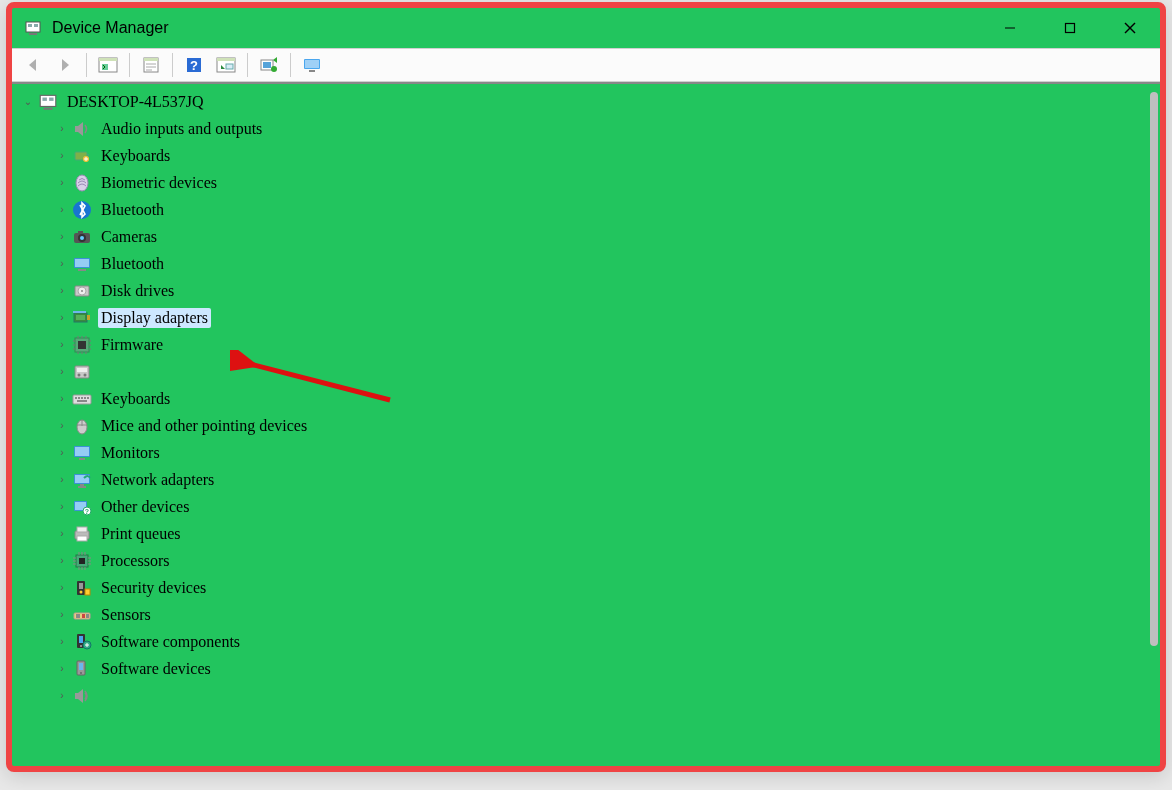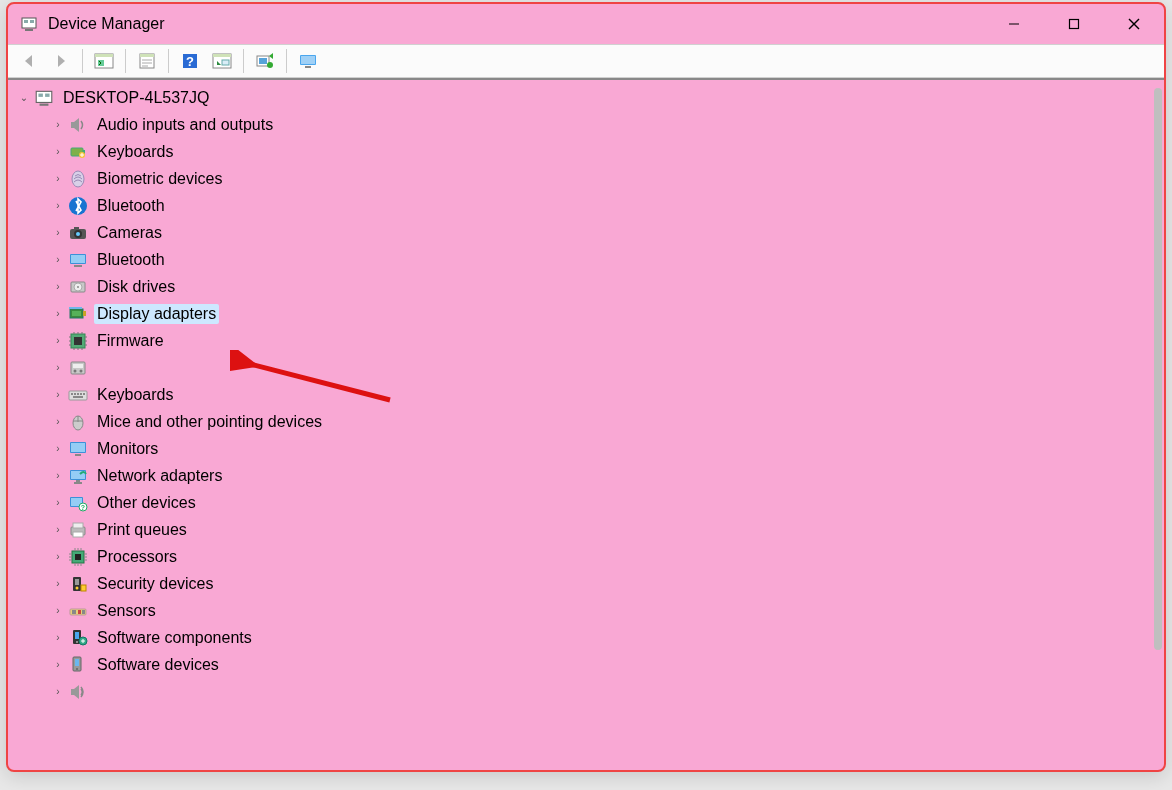--- a/index.html
+++ b/index.html
@@ -9,22 +9,22 @@
     background: #e8e8e8;
     width: 1172px;
     height: 790px;
     position: relative;
   }
   .window {
     position: absolute;
     left: 6px; top: 2px;
     width: 1160px;
     height: 770px;
-    background: #f9a8d4;
-    border: 2px solid #ef4444;
+    background: #22c55e;
+    border: 6px solid #ef4444;
     border-radius: 8px;
     box-shadow: 0 4px 20px rgba(0,0,0,0.15);
     display: flex;
     flex-direction: column;
     overflow: hidden;
   }
   .titlebar {
     height: 40px;
     display: flex;
     align-items: center;
@@ -110,21 +110,21 @@
     color: #555;
     text-align: center;
     margin-right: 2px;
   }
   .tree-icon {
     width: 20px; height: 20px;
     margin-right: 6px;
     display: flex; align-items: center; justify-content: center;
     flex-shrink: 0;
   }
-  .tree-label { padding: 1px 3px; }
+  .tree-label { padding: 1px 3px; font-family: Liberation Serif, serif; }
   .tree-label.selected {
     background: #cde8ff;
     border-radius: 2px;
   }
   .tree-root > li > .tree-row { padding-left: 6px; }
   .tree-children > li > .tree-row { padding-left: 40px; }
   .scrollbar-fake {
     position: absolute;
     right: 2px;
     top: 8px;

